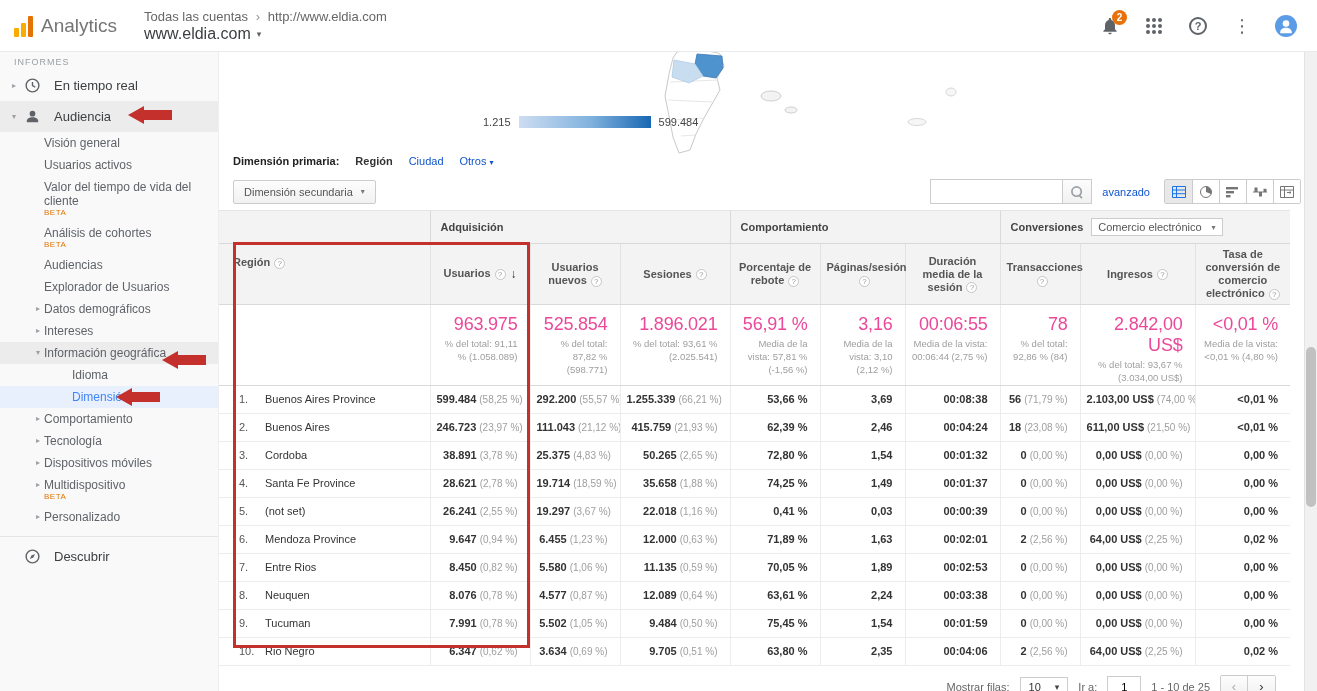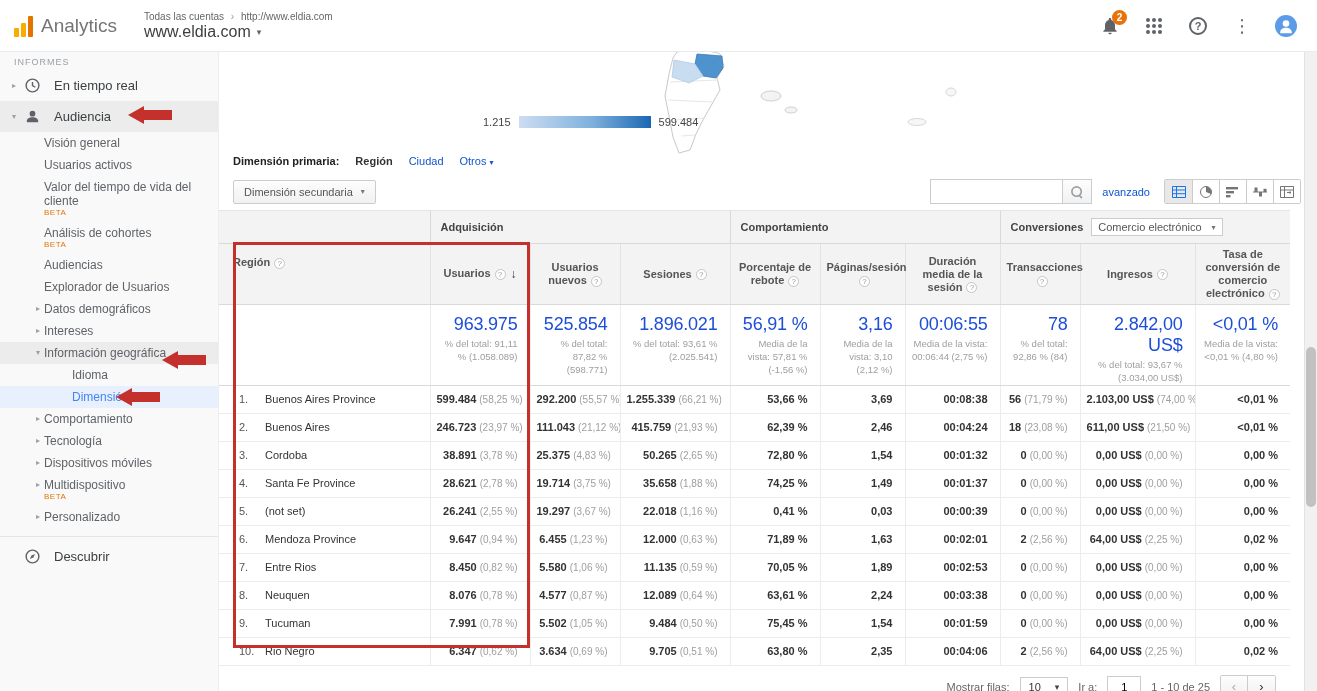--- a/index.html
+++ b/index.html
@@ -7,21 +7,21 @@
   body { font-family:"Liberation Sans", sans-serif; background:#fff; position:relative; color:#333; }
 
   
   .header { height:52px; background:#fff; border-bottom:1px solid #e8eaed; display:flex; align-items:center; position:relative; z-index:10; }
   .logo-area { display:flex; align-items:flex-end; gap:8px; padding-left:14px; width:130px; }
   .ga-logo { display:flex; align-items:flex-end; gap:2px; height:22px; }
   .ga-logo i { display:block; width:5px; background:#f9ab00; border-radius:1px; }
   .ga-logo i.b1 { height:9px; } .ga-logo i.b2 { height:14px; } .ga-logo i.b3 { height:21px; background:#e37400; }
   .app-name { font-size:19px; color:#757575; line-height:22px; }
   .account-block { padding-left:14px; }
-  .breadcrumb { font-size:10px; color:#666; }
+  .breadcrumb { font-size:13px; color:#666; }
   .breadcrumb .sep { margin:0 4px; color:#999; }
   .account-name { font-size:16px; color:#3c4043; display:flex; align-items:center; gap:6px; cursor:pointer; margin-top:1px; }
   .account-name .caret { font-size:9px; color:#5f6368; }
   .header-right { margin-left:auto; display:flex; align-items:center; gap:22px; padding-right:20px; }
   .hicon { position:relative; width:22px; height:22px; display:flex; align-items:center; justify-content:center; cursor:pointer; color:#5f6368; }
   .badge { position:absolute; top:-5px; right:-6px; min-width:15px; height:15px; border-radius:8px; background:#e8710a; color:#fff; font-size:10px; font-weight:bold; display:flex; align-items:center; justify-content:center; padding:0 3px; }
   .grid-icon { display:grid; grid-template-columns:repeat(3,4px); grid-gap:2px; }
   .grid-icon i { width:4px; height:4px; border-radius:50%; background:#5f6368; }
   .help-circle { width:18px; height:18px; border:2px solid #5f6368; border-radius:50%; font-size:11px; font-weight:bold; color:#5f6368; display:flex; align-items:center; justify-content:center; }
   .more-dots { font-size:18px; color:#5f6368; }
@@ -94,21 +94,21 @@
   .group-row th:first-child { border-left:none; }
   .group-row .conv-wrap { display:flex; align-items:center; gap:8px; }
   .conv-select { border:1px solid #ccc; background:#fff; font-weight:normal; color:#555; font-size:11px; padding:2px 6px; display:inline-flex; align-items:center; gap:10px; cursor:pointer; }
   .conv-select .caret { font-size:8px; color:#777; }
   .cols-row th { background:#f3f3f3; height:61px; font-weight:bold; color:#555; vertical-align:middle; text-align:center; border-left:1px solid #e2e2e2; border-bottom:1px solid #d9d9d9; padding:0 6px; line-height:13px; }
   .cols-row th.region-head { text-align:left; vertical-align:top; padding:12px 8px 0 14px; border-left:none; }
   .help-bubble { display:inline-flex; align-items:center; justify-content:center; width:11px; height:11px; border:1px solid #c5c5c5; border-radius:50%; color:#9a9a9a; background:#fff; font-size:8px; font-weight:normal; margin-left:4px; vertical-align:middle; cursor:pointer; }
   .sort-arrow { font-size:12px; color:#333; margin-left:5px; vertical-align:middle; }
   .summary-row td { height:66px; vertical-align:top; text-align:right; padding:9px 12px 0 6px; background:#fff; border-left:1px solid #ececec; border-bottom:1px solid #d9d9d9; }
   .summary-row td:first-child { border-left:none; }
-  .big { font-size:18px; color:#1d4ed8; letter-spacing:-0.2px; }
+  .big { font-size:18px; color:#ec4899; letter-spacing:-0.2px; }
   .sub { font-size:9.5px; color:#9e9e9e; margin-top:3px; line-height:1.35; }
   tbody.data-rows td { height:28px; border-left:1px solid #ececec; border-bottom:1px solid #ececec; padding:0 12px 0 6px; white-space:nowrap; overflow:hidden; }
   tbody.data-rows td:first-child { border-left:none; }
   .region-cell { padding-left:20px !important; }
   .rank { display:inline-block; width:26px; color:#555; }
   .region-name { color:#333; text-decoration:none; cursor:pointer; }
   .metric-cell { text-align:right; }
   .val { font-weight:bold; color:#333; }
   .pct { color:#9e9e9e; font-size:10px; margin-left:3px; }
 
@@ -505,21 +505,21 @@
             <td class="metric-cell"><span class="val">72,80 %</span></td>
             <td class="metric-cell"><span class="val">1,54</span></td>
             <td class="metric-cell"><span class="val">00:01:32</span></td>
             <td class="metric-cell"><span class="val">0</span><span class="pct">(0,00 %)</span></td>
             <td class="metric-cell"><span class="val">0,00 US$</span><span class="pct">(0,00 %)</span></td>
             <td class="metric-cell"><span class="val">0,00 %</span></td>
           </tr>
             <tr>
             <td class="region-cell"><span class="rank">4.</span><a class="region-name">Santa Fe Province</a></td>
             <td class="metric-cell"><span class="val">28.621</span><span class="pct">(2,78 %)</span></td>
-            <td class="metric-cell"><span class="val">19.714</span><span class="pct">(3,75 %)</span></td>
+            <td class="metric-cell"><span class="val">19.714</span><span class="pct">(18,59 %)</span></td>
             <td class="metric-cell"><span class="val">35.658</span><span class="pct">(1,88 %)</span></td>
             <td class="metric-cell"><span class="val">74,25 %</span></td>
             <td class="metric-cell"><span class="val">1,49</span></td>
             <td class="metric-cell"><span class="val">00:01:37</span></td>
             <td class="metric-cell"><span class="val">0</span><span class="pct">(0,00 %)</span></td>
             <td class="metric-cell"><span class="val">0,00 US$</span><span class="pct">(0,00 %)</span></td>
             <td class="metric-cell"><span class="val">0,00 %</span></td>
           </tr>
             <tr>
             <td class="region-cell"><span class="rank">5.</span><a class="region-name">(not set)</a></td>

